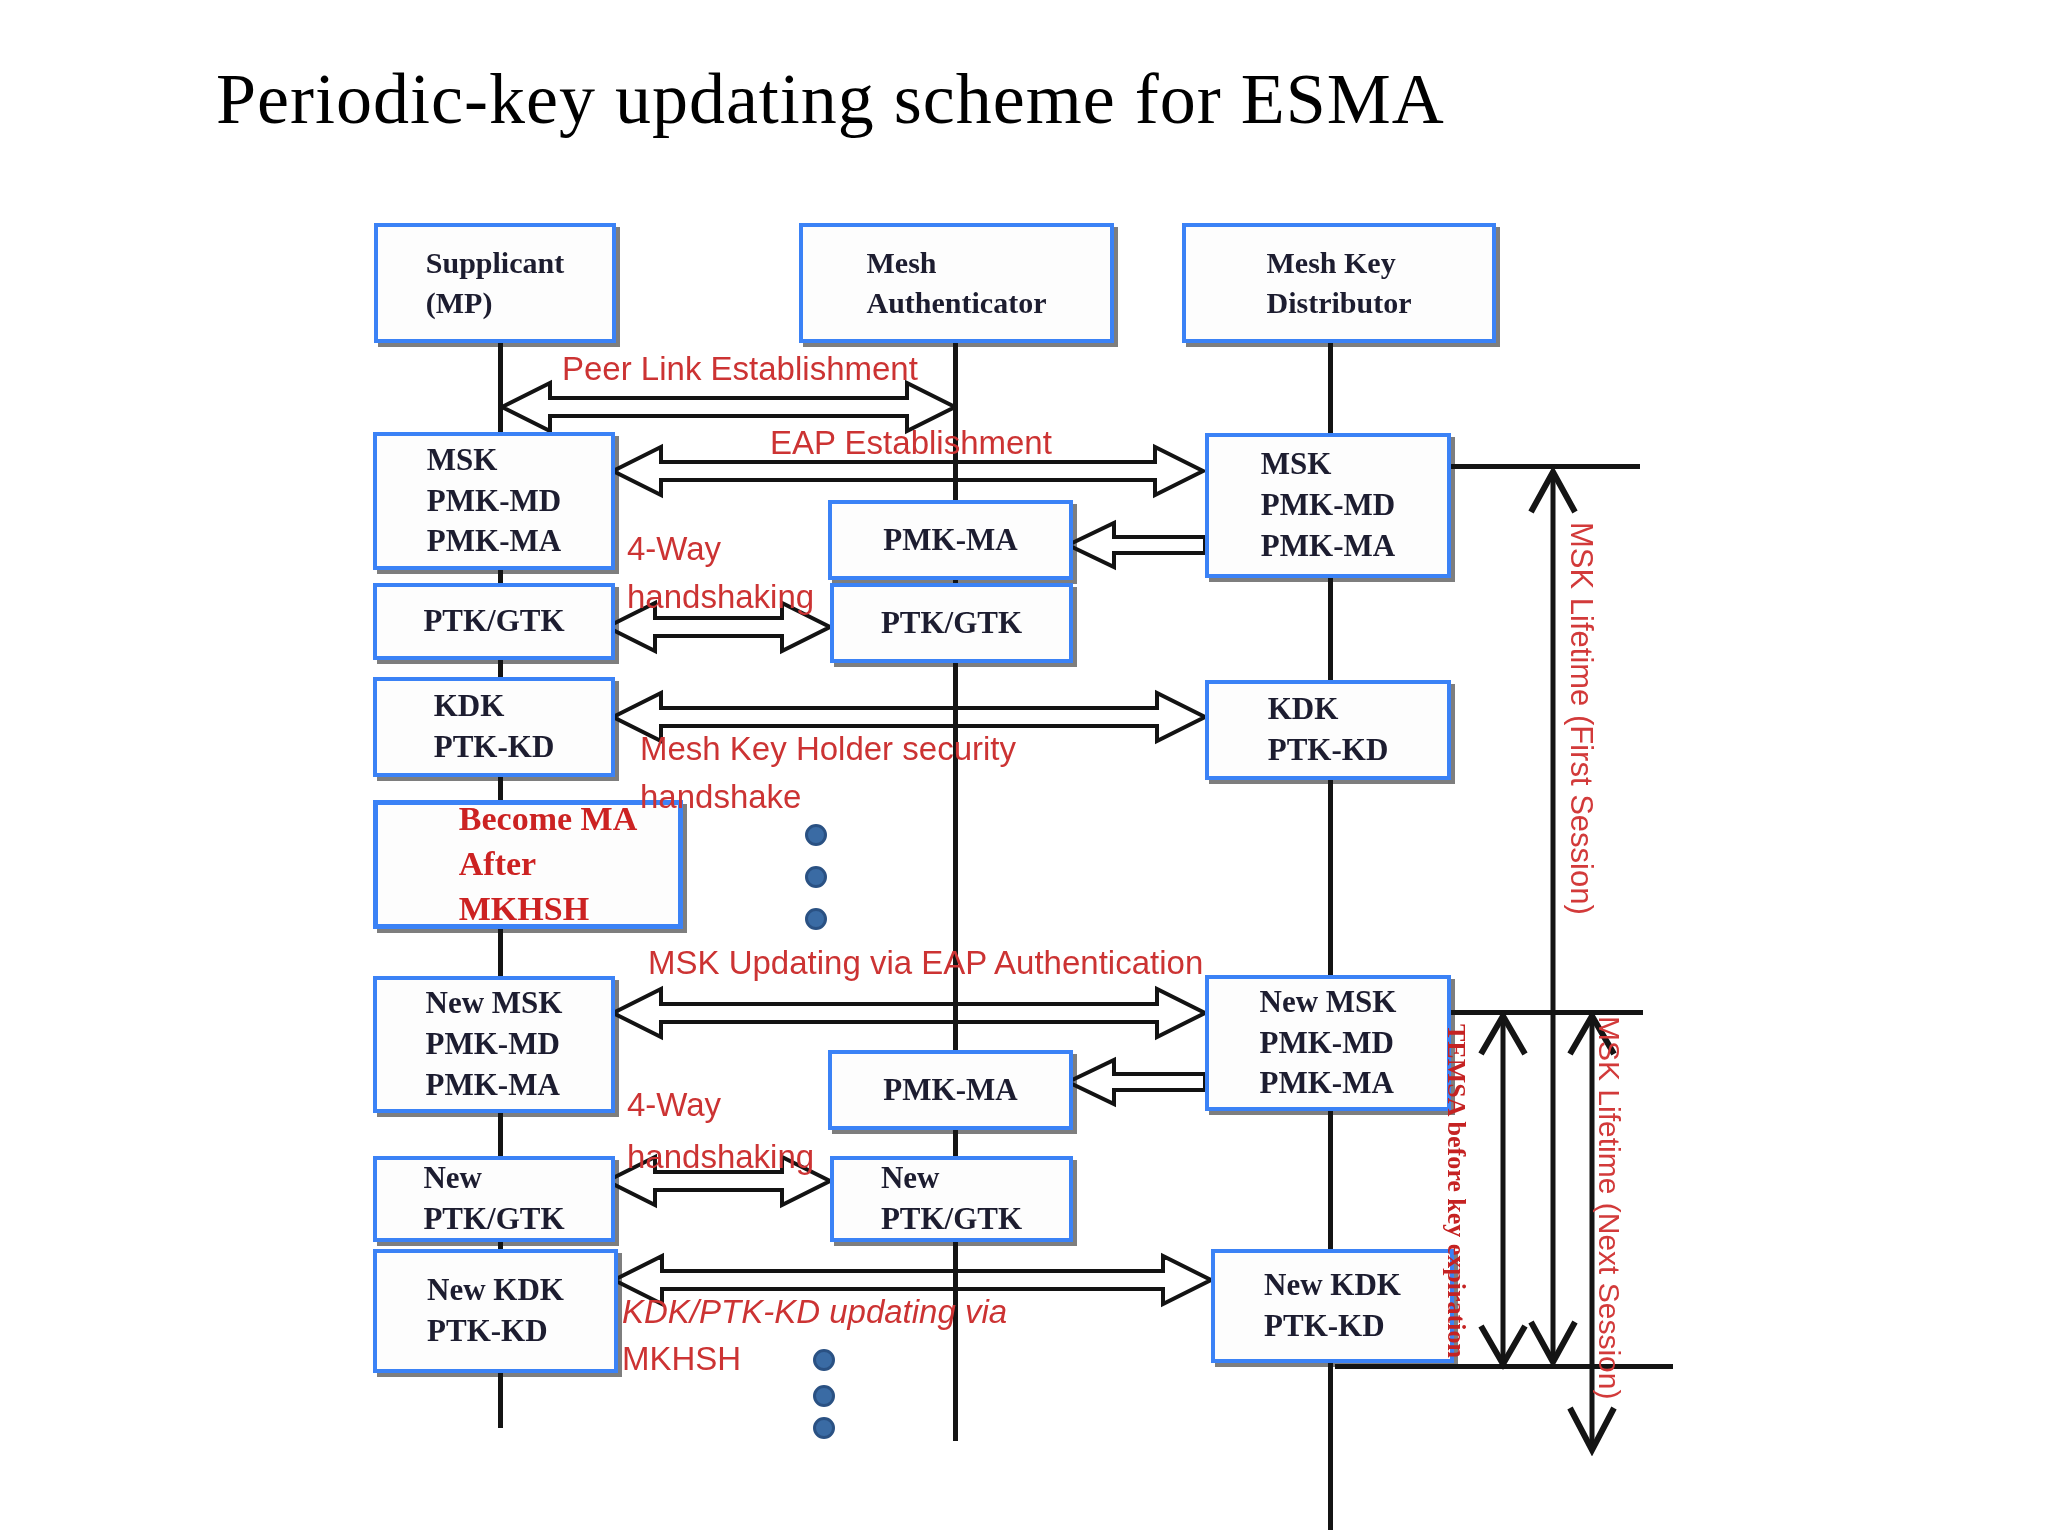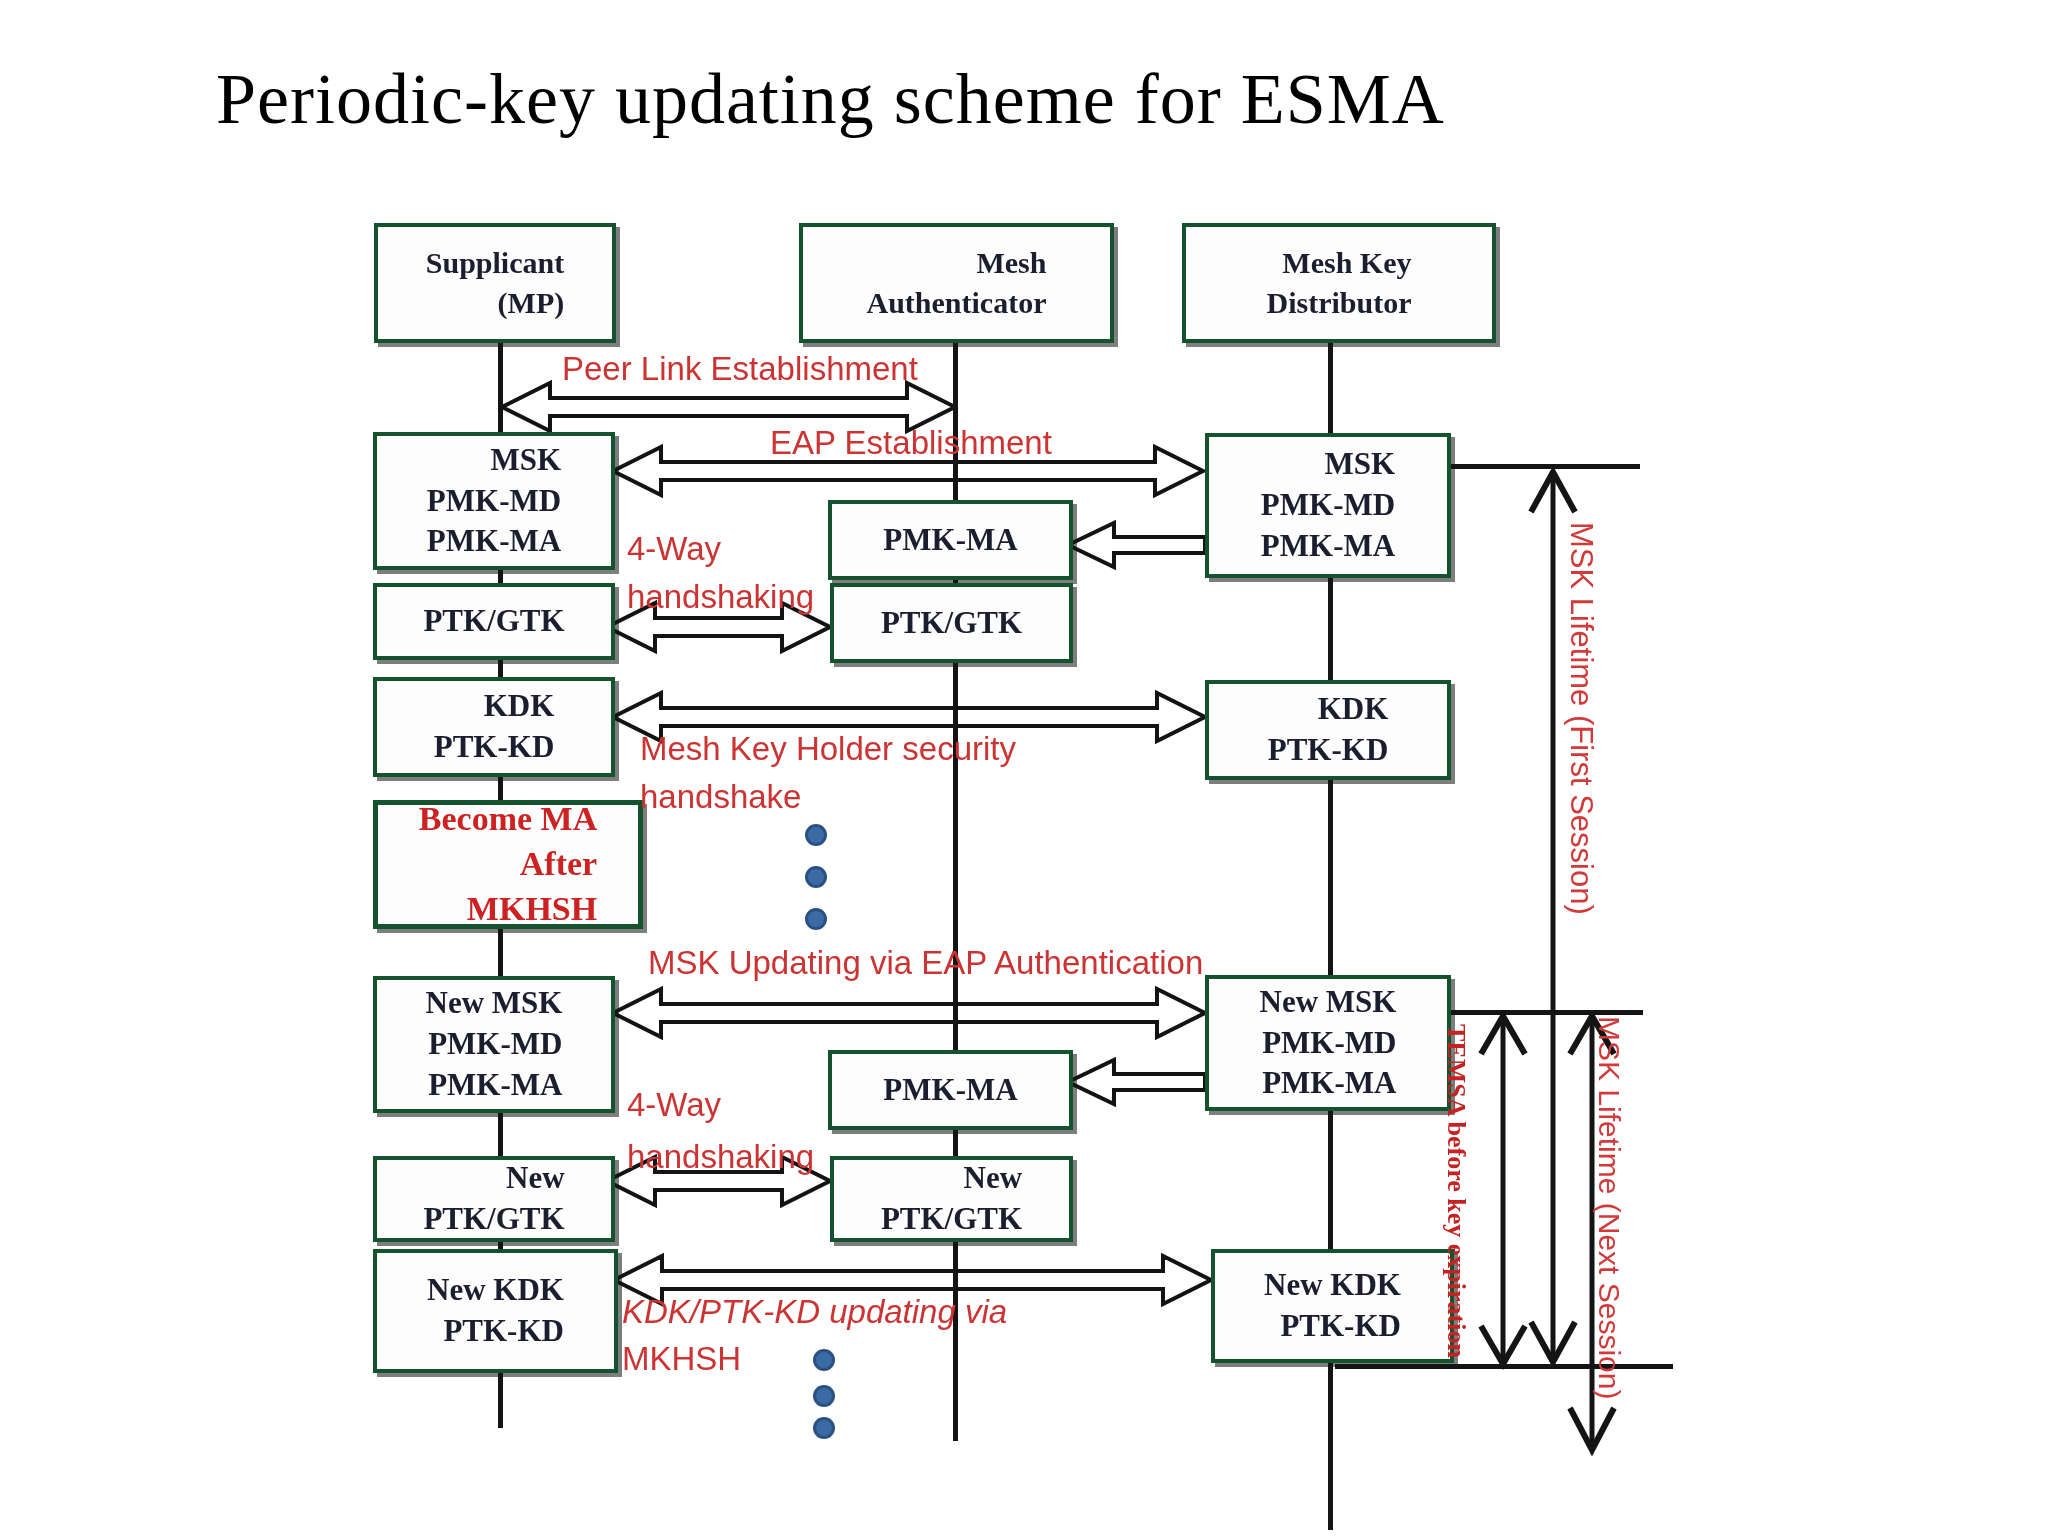--- a/index.html
+++ b/index.html
@@ -3,28 +3,28 @@
 <meta charset="utf-8">
 <style>
   html,body{margin:0;padding:0;background:#ffffff;}
   .stage{position:relative;width:2048px;height:1536px;background:#ffffff;overflow:hidden;
          font-family:"Liberation Serif", serif;}
   .title{position:absolute;left:216px;top:58px;width:1540px;text-align:left;
          font-size:72px;color:#000;font-family:"Liberation Serif", serif;letter-spacing:1px;}
   
   .lifeline{position:absolute;width:5px;background:#141414;z-index:3;}
   
-  .dbox{position:absolute;background:#fdfdfd;border:4px solid #14532d;z-index:4;
-        display:flex;align-items:center;justify-content:center;text-align:right;
+  .dbox{position:absolute;background:#fdfdfd;border:4px solid #3b82f6;z-index:4;
+        display:flex;align-items:center;justify-content:center;text-align:left;
         font-weight:bold;color:#1d1d30;white-space:pre-line;
         font-family:"Liberation Serif", serif;font-size:31px;line-height:1.32;
         box-shadow:4px 4px 0 rgba(20,20,20,0.55);}
   .dbox.top{font-size:30px;}
   .dbox.thick{border-width:5px;}
-  .redboxtext{color:#cc2222;font-size:34px;}
+  .redboxtext{color:#cc2222;font-size:34px;padding-left:40px;}
   
   .ann{position:absolute;color:#cc3333;font-family:"Liberation Sans", sans-serif;
        font-size:33px;z-index:5;white-space:nowrap;}
   
   .vlabel{position:absolute;writing-mode:vertical-rl;color:#d23a3a;z-index:5;
           font-family:"Liberation Sans", sans-serif;font-size:31px;white-space:nowrap;}
   .vlabel.serifbold{font-family:"Liberation Serif", serif;font-weight:bold;font-size:26px;color:#c52222;}
   
   .mline{position:absolute;height:5px;background:#141414;z-index:2;}
   

